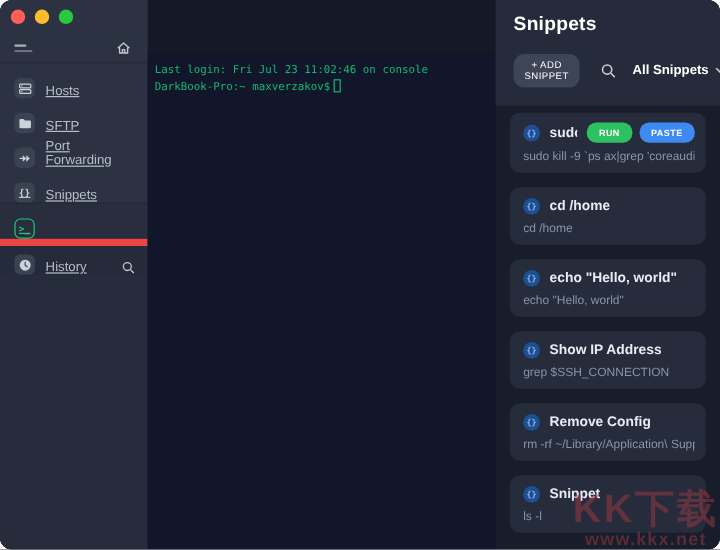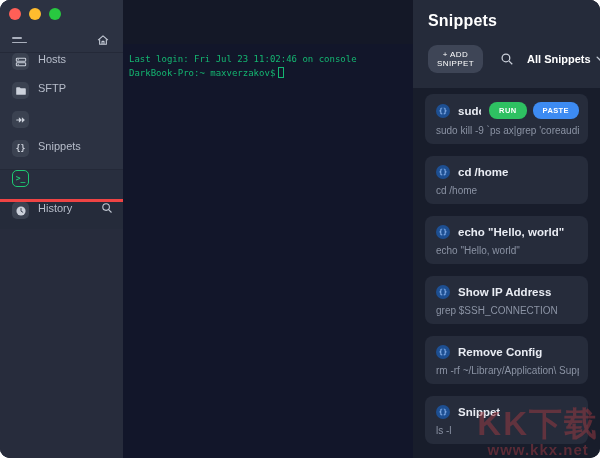--- a/index.html
+++ b/index.html
@@ -11,28 +11,28 @@
   .sidebar { width:123px; flex:none; background:#272c3c; display:flex; flex-direction:column; }
   .titlebar { height:28px; background:#2c3242; display:flex; align-items:center; padding-left:9px; gap:8px; flex:none; }
   .light { width:12px; height:12px; border-radius:50%; }
   .light.red { background:#ff5f57; } .light.yellow { background:#febc2e; } .light.green { background:#28c840; }
   .side-header { height:25px; background:#2c3242; display:flex; align-items:center; justify-content:space-between;
                  padding:0 13px 0 12px; border-bottom:1px solid #242938; flex:none; color:#aab0bd; }
   .hamburger { display:flex; flex-direction:column; gap:3px; cursor:pointer; }
   .hamburger span { display:block; height:1.6px; background:#aab0bd; border-radius:1px; }
   .hamburger .l1 { width:10px; } .hamburger .l2 { width:15px; }
   .side-group-top { background:#2c3242; flex:none; }
-  .side-item { height:29px; display:flex; align-items:flex-start; padding:0 10px 0 12px; gap:9px;
-               color:#b7bdca; font-size:11px; cursor:pointer; }
+  .side-item { height:29px; display:flex; align-items:flex-end; padding:0 10px 0 12px; gap:9px;
+               color:#b7bdca; font-size:11px; cursor:pointer;text-decoration:underline; }
   .tile { width:17px; height:17px; border-radius:5px; background:#3b4251; color:#ccd1db; flex:none;
           display:flex; align-items:center; justify-content:center; font-size:8px; font-weight:bold;
           font-family:"DejaVu Sans Mono", monospace; }
   .side-item.row-lt { height:30px; background:#282e3e; border-top:1px solid #242938; color:#1ec973; font-weight:bold; }
   .side-item.row-lt .tile { background:transparent; border:1.5px solid #1ec973; color:#1ec973; }
-  .side-item.row-history { height:30px; background:#252b3a; border-top:3px solid #ef4444; }
+  .side-item.row-history { height:30px; background:#252b3a; border-top:6px solid #ef4444; }
   .side-filler { flex:1; background:#272c3c; }
   .row-spacer { flex:1; }
   .mini-icon { color:#c3c9d4; display:flex; align-items:center; }
 
   
   .terminal { flex:1; background:#12162a; padding:8px 4px 0 6px; font-family:"DejaVu Sans Mono", monospace;
               font-size:9px; line-height:14px; color:#14b671; cursor:text; overflow:hidden;margin-top:44px; }
   .term-line { white-space:pre; }
   .cursor { display:inline-block; width:6px; height:11px; border:1px solid #14b671; vertical-align:-2px; margin-left:3px; }
 
@@ -115,20 +115,21 @@
         <div class="side-item">
     <span class="tile">
             <svg width="12" height="12" viewBox="0 0 20 20">
               <g fill="currentColor">
                 <rect x="2" y="9.1" width="5" height="1.8" rx=".9"></rect>
                 <path d="M6.5 5.5 11.5 10l-5 4.5z"></path>
                 <path d="M11.5 5.5 16.5 10l-5 4.5z"></path>
               </g>
             </svg>
           </span>
+    <span class="side-label">Port Forwarding</span>
   </div>
         <div class="side-item">
     <span class="tile">{}</span>
     <span class="side-label">Snippets</span>
   </div>
       </nav>
     <div id="side-bottom">
         <div class="side-item active row-lt">
     <span class="tile">&gt;_</span>
   </div>

